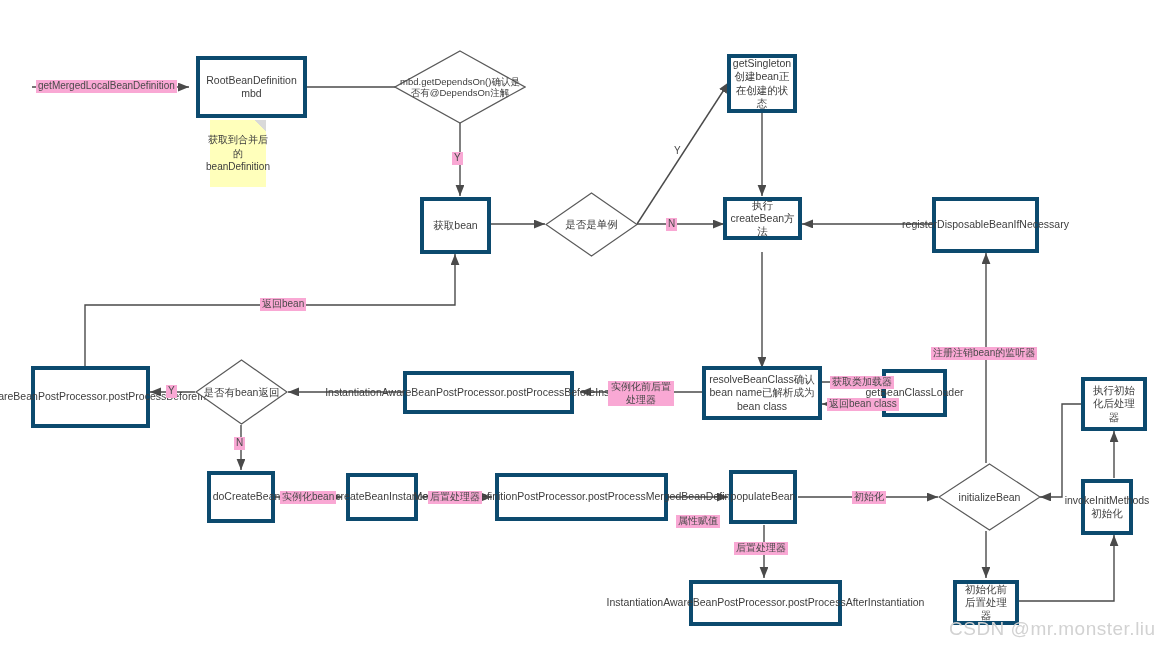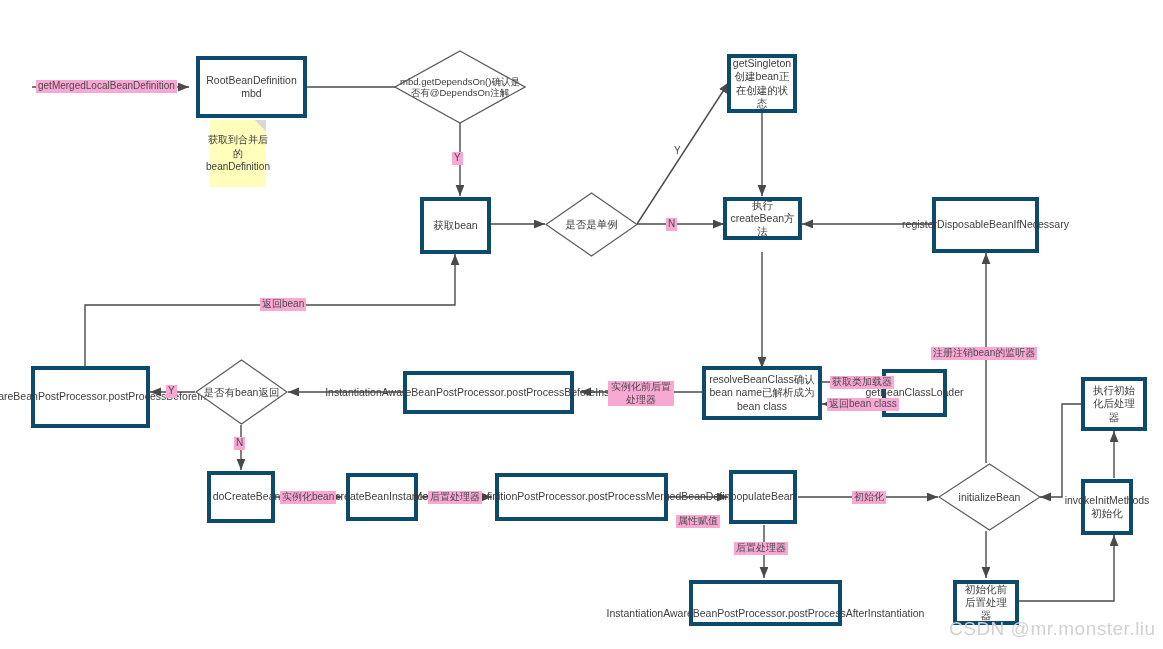--- a/index.html
+++ b/index.html
@@ -164,21 +164,21 @@
     <span>populateBean</span>
   </div>
 
   <div class="diamond" style="left:938px;top:463px;width:103px;height:68px;">
     <svg class="dshape" viewBox="0 0 103 68">
       <polygon points="51.5,1 102,34 51.5,67 1,34" fill="#fff" stroke="#5a5a5a" stroke-width="1.2"></polygon>
     </svg>
     <span class="dtext">initializeBean</span>
   </div>
 
-  <div class="node" style="left:689px;top:580px;width:153px;height:46px;align-items:flex-end;">
+  <div class="node" style="left:689px;top:580px;width:153px;height:46px;">
     <span>InstantiationAwareBeanPostProcessor.postProcessAfterInstantiation</span>
   </div>
 
   <div class="node" style="left:953px;top:580px;width:66px;height:45px;">
     <span>初始化前后置处理器</span>
   </div>
 
   <div class="node" style="left:1081px;top:479px;width:52px;height:56px;">
     <span>invokeInitMethods初始化</span>
   </div>

